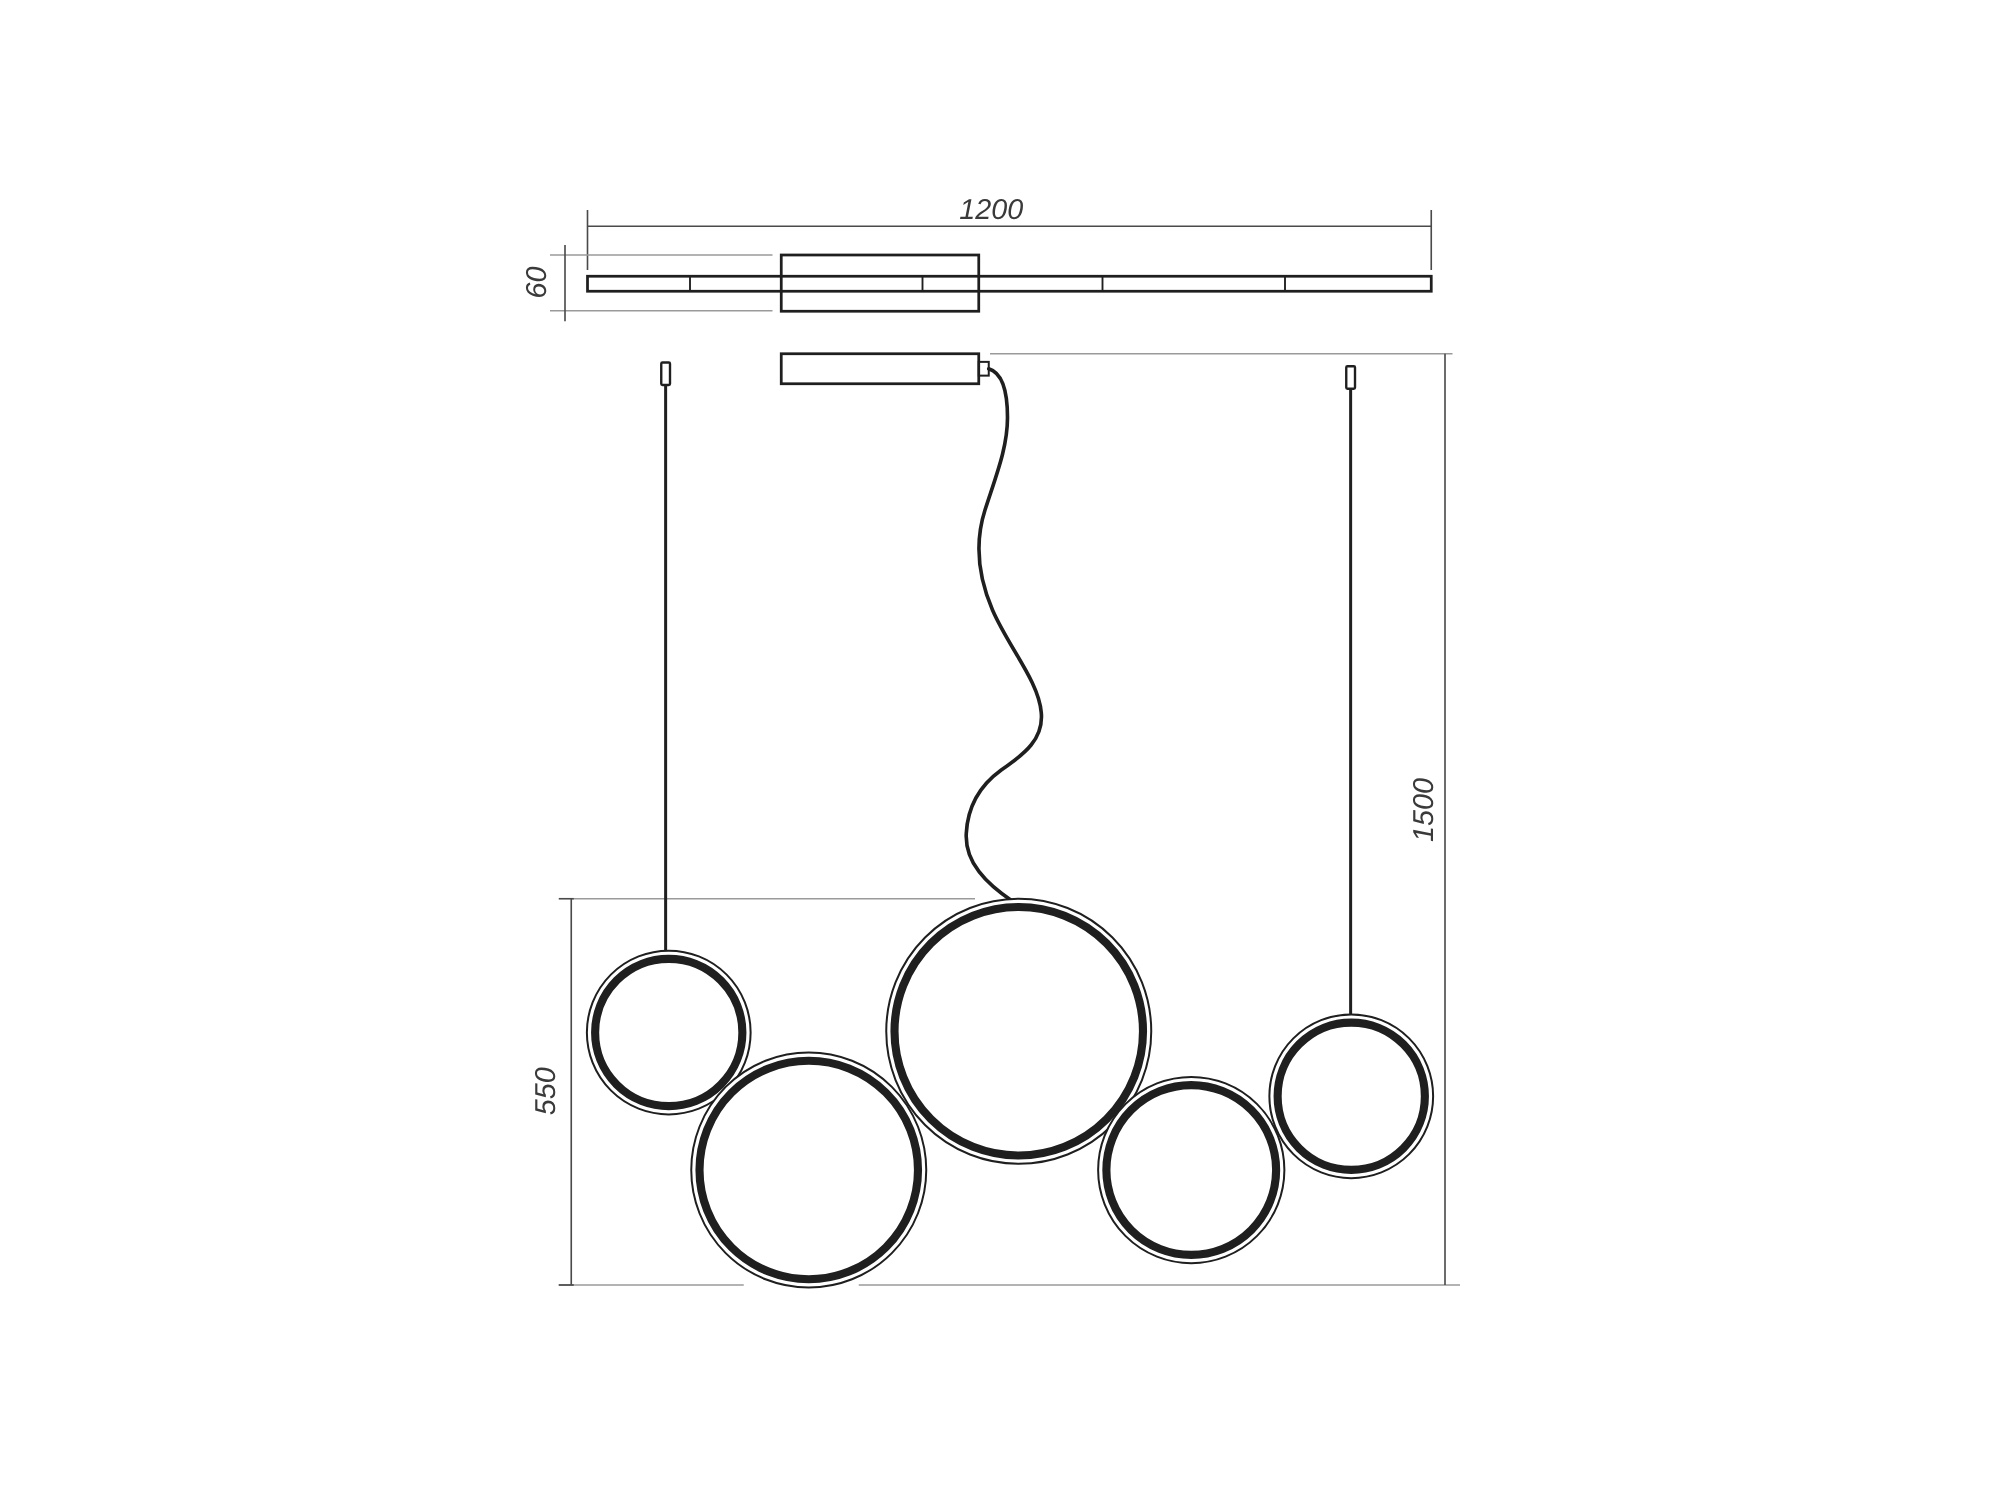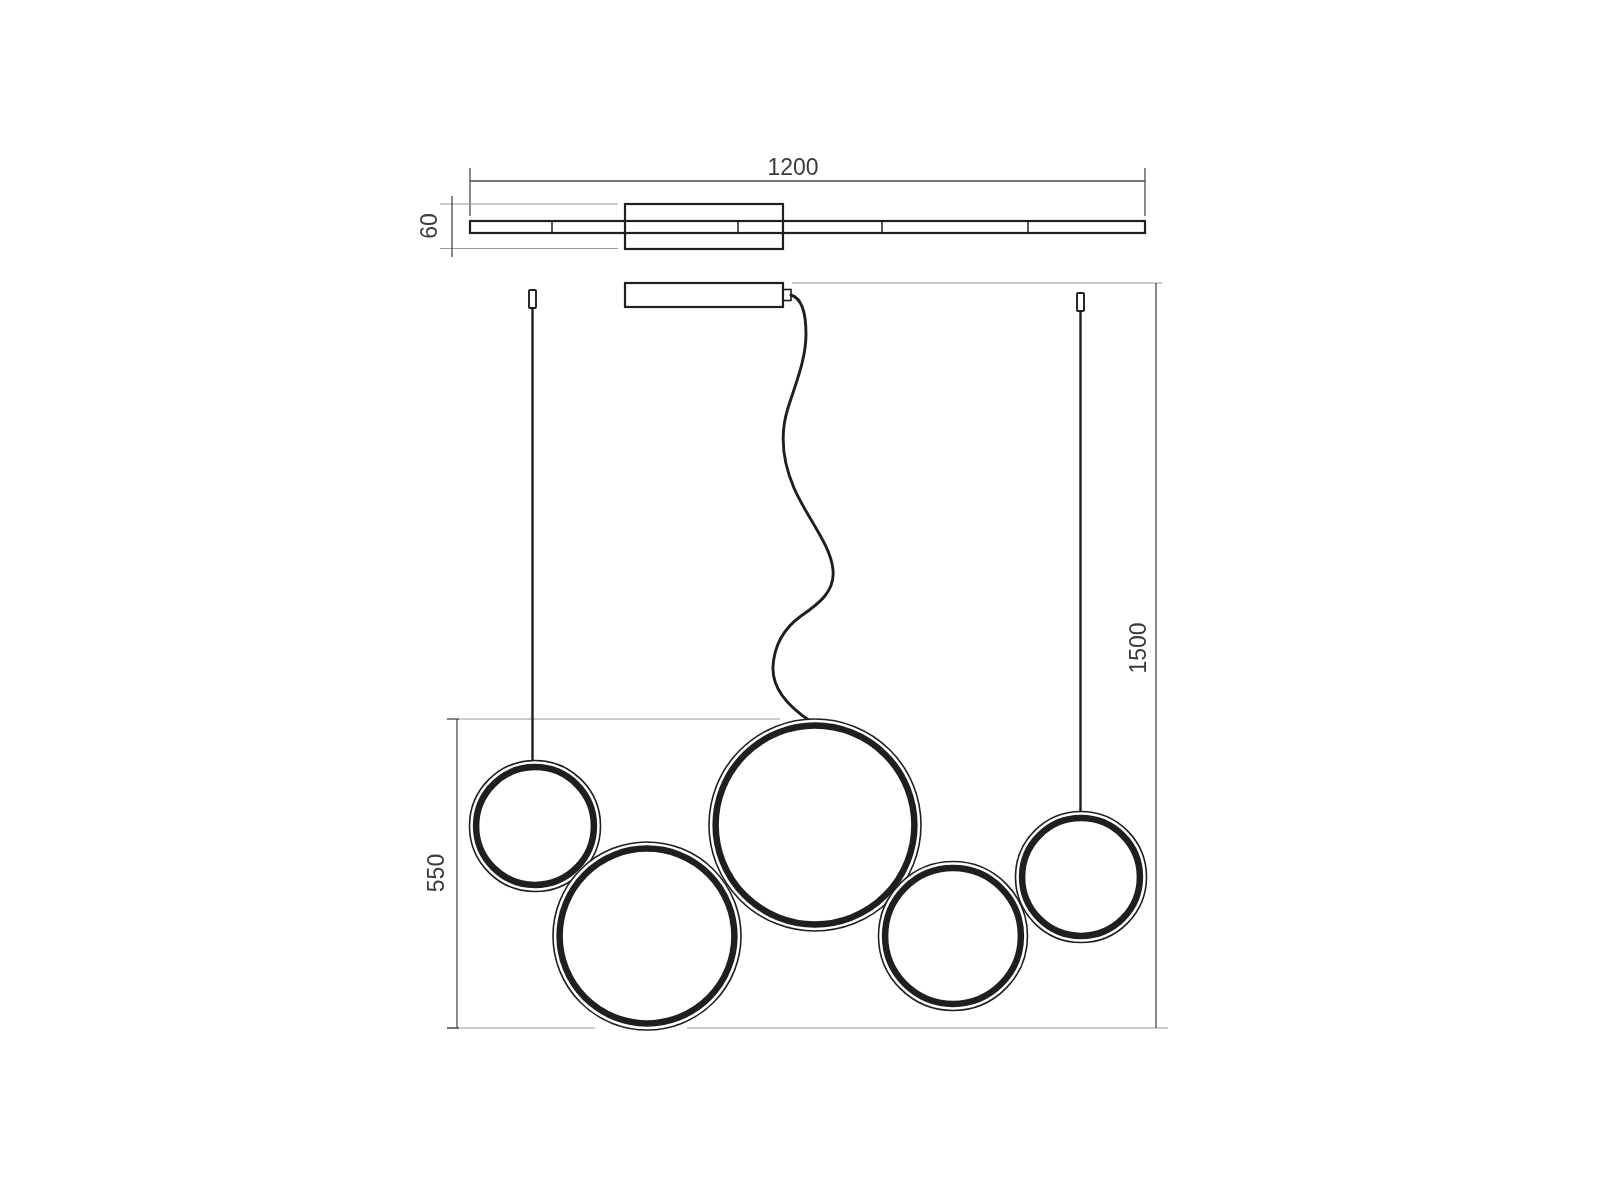--- a/index.html
+++ b/index.html
@@ -1,16 +1,16 @@
 <!DOCTYPE html>
 <html><head>
 <meta charset="utf-8">
 <style>
   html, body { margin: 0; padding: 0; background: #ffffff; }
-  .stage { position: relative; width: 1600px; height: 1172px; background: #ffffff; overflow: hidden; }
+  .stage { position: relative; width: 1600px; height: 1172px; background: #ffffff; overflow: hidden; font-style: italic; }
   svg { display: block; }
 
   .obj       { stroke: #1f1f1f; stroke-width: 2.2; fill: none; }
   .obj-thin  { stroke: #1f1f1f; stroke-width: 1.6; fill: none; }
   .divider   { stroke: #1f1f1f; stroke-width: 1.5; fill: none; }
   .dim       { stroke: #4a4a4a; stroke-width: 1.3; fill: none; }
   .ext       { stroke: #9a9a9a; stroke-width: 1.2; fill: none; }
   .wire      { stroke: #1f1f1f; stroke-width: 2.4; fill: none; }
   .cable     { stroke: #1f1f1f; stroke-width: 2.9; fill: none; stroke-linecap: round; }
   .fitting   { fill: #ffffff; stroke: #1f1f1f; stroke-width: 1.9; }

